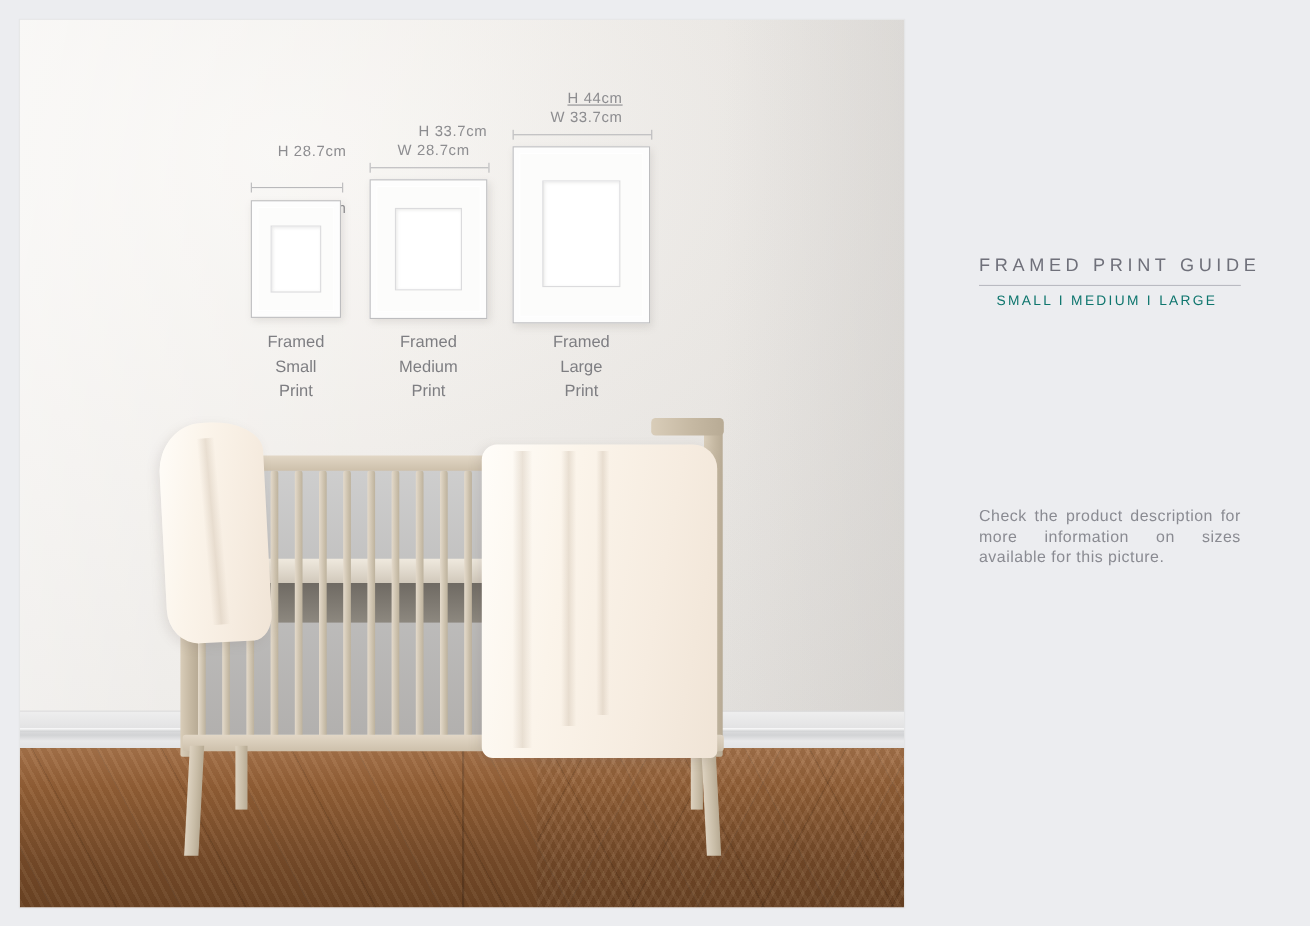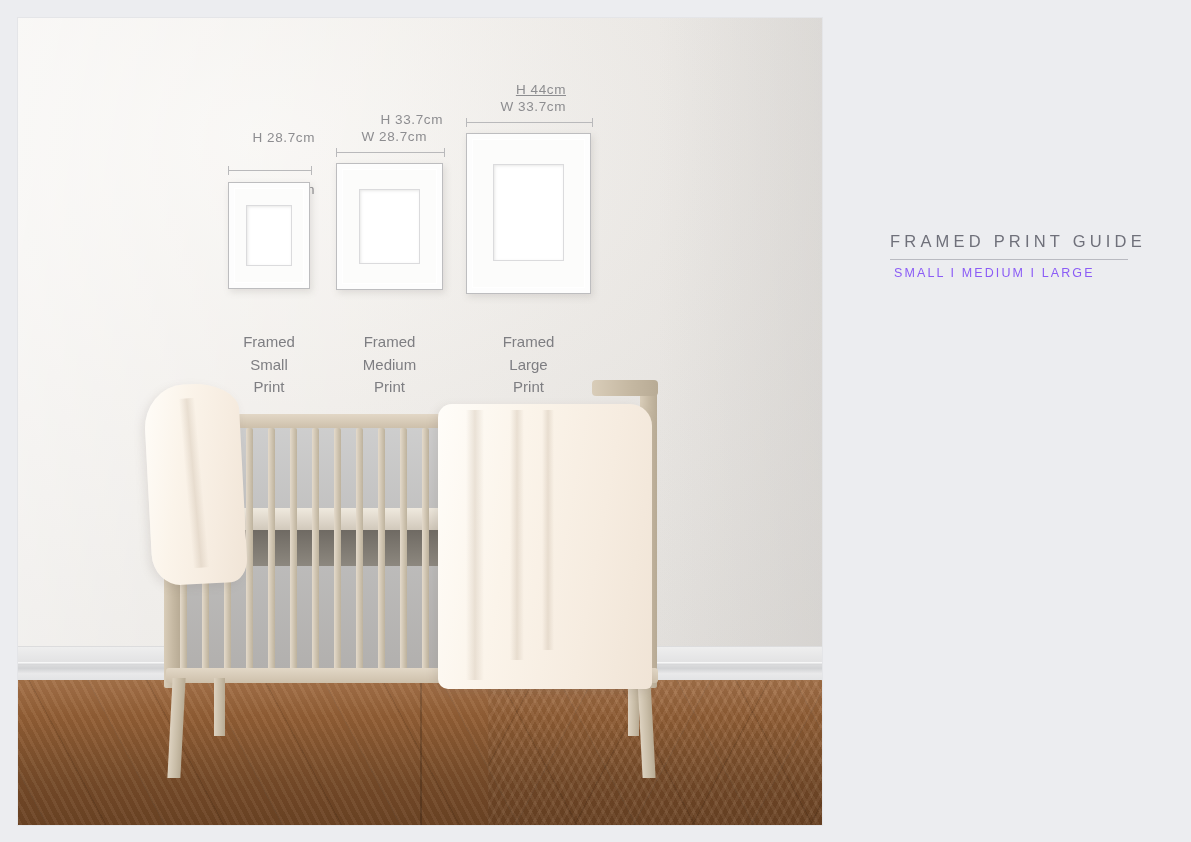--- a/index.html
+++ b/index.html
@@ -101,21 +101,21 @@
   .opening{
     position:absolute;
     background:#ffffff;
     border:1px solid #dbdbdd;
     box-shadow:inset 1px 1px 3px rgba(150,148,146,0.22);
     box-sizing:border-box;
   }
   .caption{
     position:absolute;
     font-size:15px;line-height:22.5px;color:#7e7e82;
-    text-align:center;white-space:pre-line;margin-top:31px;
+    text-align:center;white-space:pre-line;
   }
 
   
   .crib{position:absolute;left:0;top:0;width:100%;height:807px;}
   .crib-rail-top{
     position:absolute;
     background:linear-gradient(180deg,#e2d7c6,#cdc0ab);
     border-radius:3px;
   }
   .post{
@@ -162,22 +162,22 @@
   }
   .guide-title{
     position:absolute;left:0;top:232px;width:248px;
     font-size:16.5px;letter-spacing:4.2px;color:#6f707a;
     white-space:nowrap;
   }
   .rule{
     position:absolute;left:0;top:259px;width:238px;height:1px;background:#b9bac1;
   }
   .guide-sub{
-    position:absolute;left:4px;top:266px;width:250px;
-    font-size:12.5px;letter-spacing:2.1px;color:#8b5cf6;
+    position:absolute;left:16px;top:266px;width:250px;
+    font-size:12.5px;letter-spacing:2.1px;color:#0f766e;
     white-space:nowrap;
   }
   .note-block{
     position:absolute;left:0;top:320px;width:238px;
     font-size:14.5px;line-height:18.6px;color:#8a8b92;letter-spacing:.45px;
     text-align:justify;
   }
   .note-block2{
     position:absolute;left:0;top:461px;width:238px;
     font-size:14.5px;line-height:18.6px;color:#8a8b92;letter-spacing:.45px;
@@ -306,15 +306,16 @@
       <div class="blanket-fold" style="left:492px;top:392px;width:14px;height:250px;"></div>
       <div class="blanket-fold" style="left:524px;top:392px;width:12px;height:240px;"></div>
     </div>
 
   </div>
 
   <div class="panel">
     <div class="guide-title">FRAMED PRINT GUIDE</div>
     <div class="rule"></div>
     <div class="guide-sub">SMALL  I  MEDIUM  I  LARGE</div>
+    <div class="note-block2">Check the product description for more information on sizes available for this picture.</div>
   </div>
 
 </div>
 
 </body></html>

